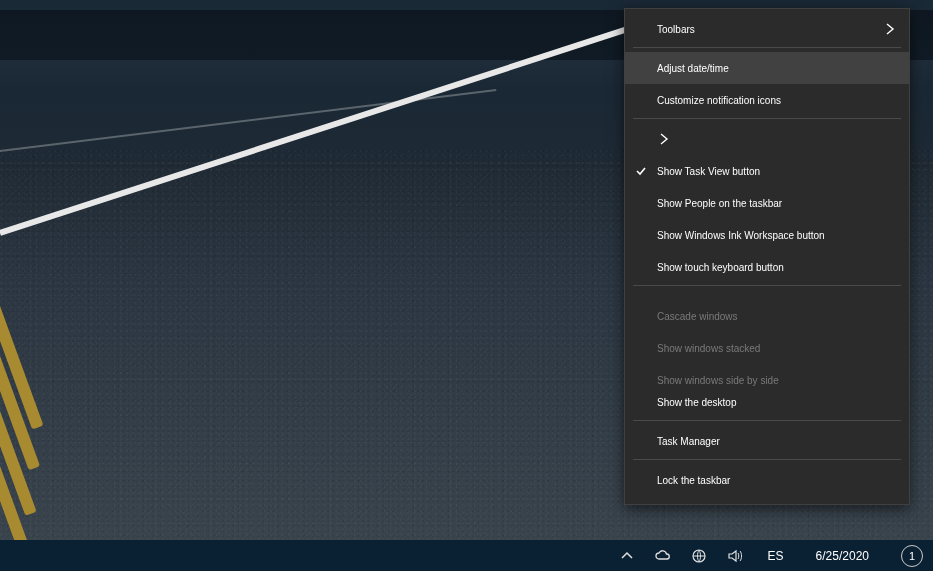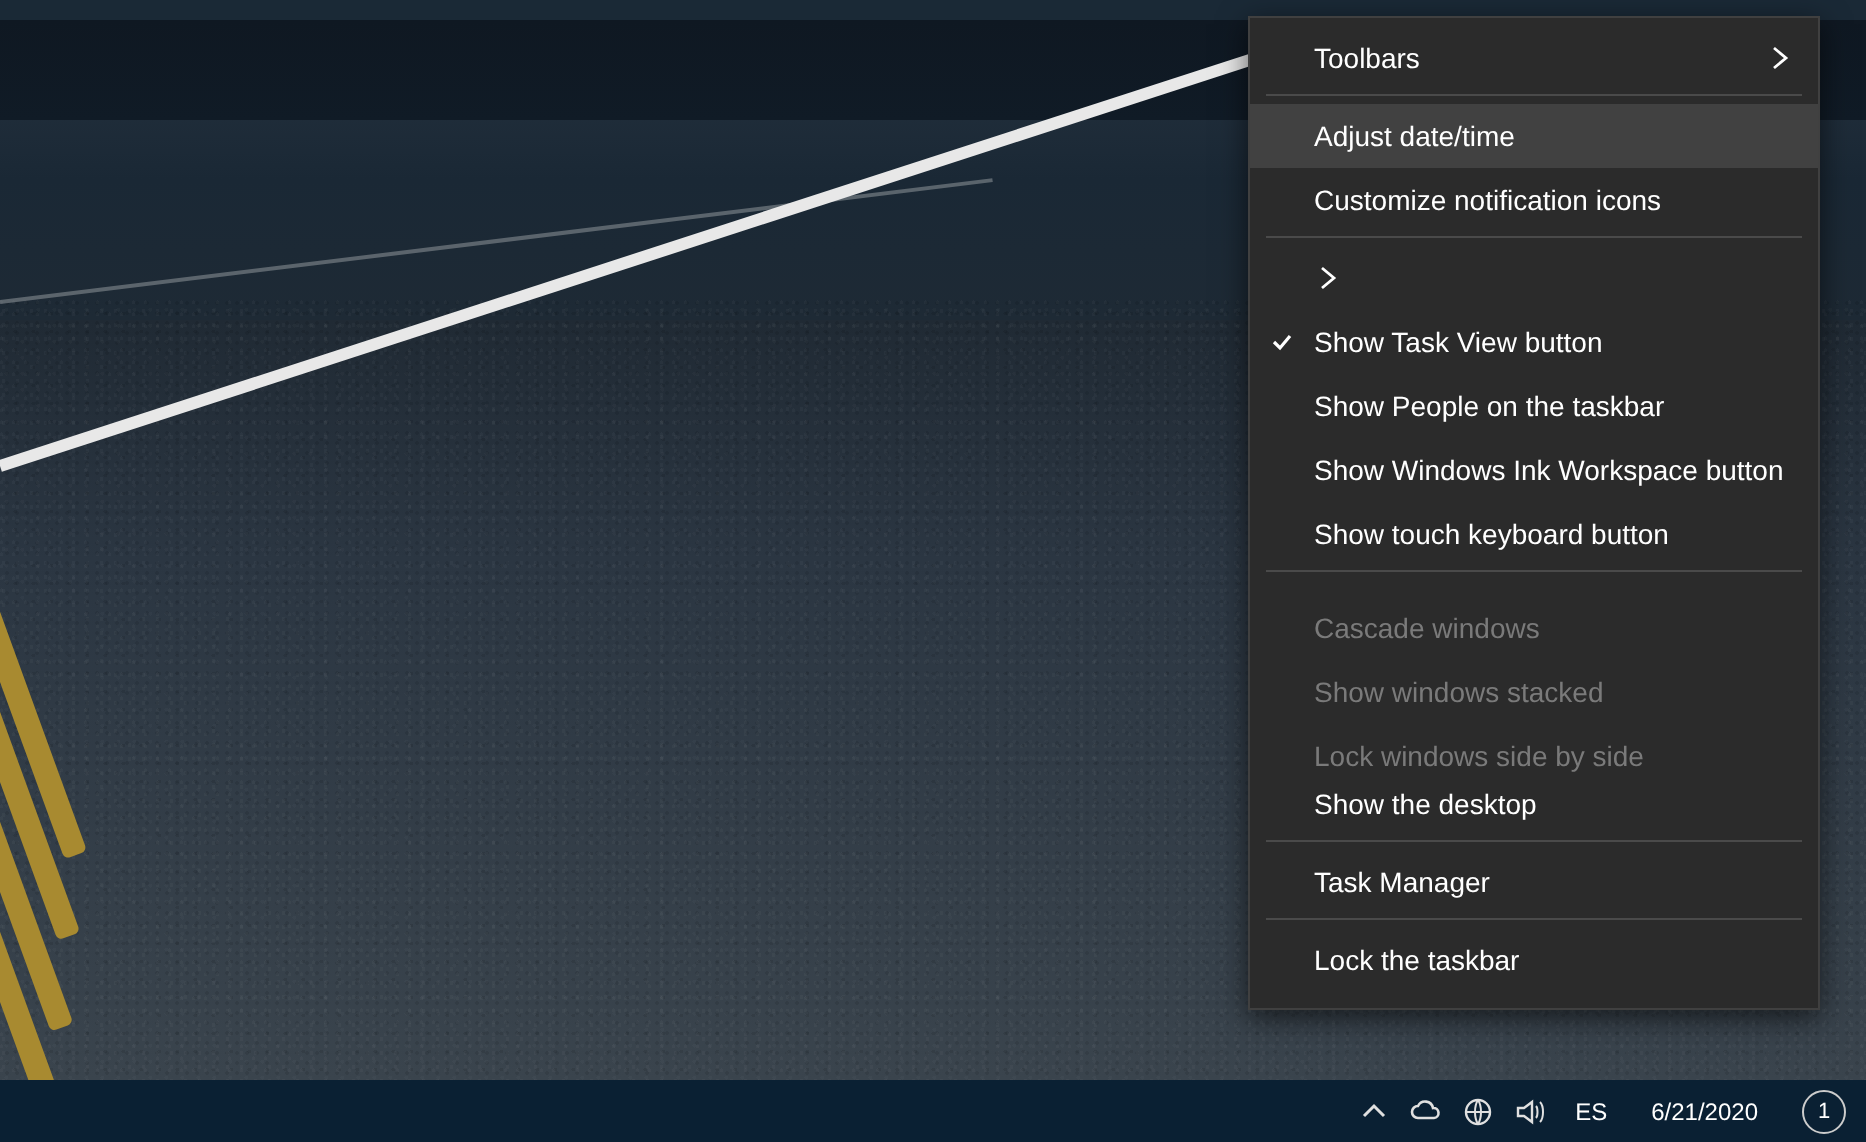--- a/index.html
+++ b/index.html
@@ -95,21 +95,21 @@
     font-size: 12px;
     display: flex;
     align-items: center;
     justify-content: flex-end;
     padding-right: 4px;
     box-sizing: border-box;
   }
   .tray {
     display: flex;
     align-items: center;
-    gap: 8px;
+    gap: 18px;
   }
   .tray-icon {
     width: 18px;
     height: 18px;
     display: flex;
     align-items: center;
     justify-content: center;
     color: #e0e0e0;
   }
   .tray-icon svg { width: 16px; height: 16px; display:block; }
@@ -137,21 +137,21 @@
   }
 
   
   .context-menu {
     position: absolute;
     top: 8px;
     left: 624px;
     width: 286px;
     background: #2b2b2b;
     color: #fff;
-    font-size: 14px;
+    font-size: 10px;
     box-shadow: 0 4px 14px rgba(0,0,0,0.6);
     border: 1px solid #404040;
     box-sizing: border-box;
   }
   .menu-group {
     border-bottom: 1px solid #4a4a4a;
     margin: 4px 8px;
     padding-bottom: 2px;
   }
   .menu-group:last-child { border-bottom: none; padding-bottom: 4px; }
@@ -264,21 +264,21 @@
   </div>
 
   <div class="menu-group">
     <div class="menu-item disabled">
       <span class="label">Cascade windows</span>
     </div>
     <div class="menu-item disabled">
       <span class="label">Show windows stacked</span>
     </div>
     <div class="menu-item disabled">
-      <span class="label">Lock windows side by side</span>
+      <span class="label">Show windows side by side</span>
     </div>
     <div class="menu-item">
       <span class="label">Show the desktop</span>
     </div>
   </div>
 
   <div class="menu-group">
     <div class="menu-item">
       <span class="label">Task Manager</span>
     </div>
@@ -316,19 +316,19 @@
 
     <div class="tray-icon">
       <svg viewBox="0 0 16 16">
           <path d="M2 6v4h3l4 3V3L5 6z" fill="none" stroke="#e0e0e0" stroke-width="1.2"></path>
           <path d="M11 5c1 1 1 5 0 6M13 3c2 2 2 8 0 10" fill="none" stroke="#e0e0e0" stroke-width="1"></path>
         </svg>
     </div>
 
     <span class="lang">ES</span>
 
-    <span class="date">6/21/2020</span>
+    <span class="date">6/25/2020</span>
 
     <div class="notif-circle">
       <span>1</span>
     </div>
   </div>
 </div>
 
 </body></html>

